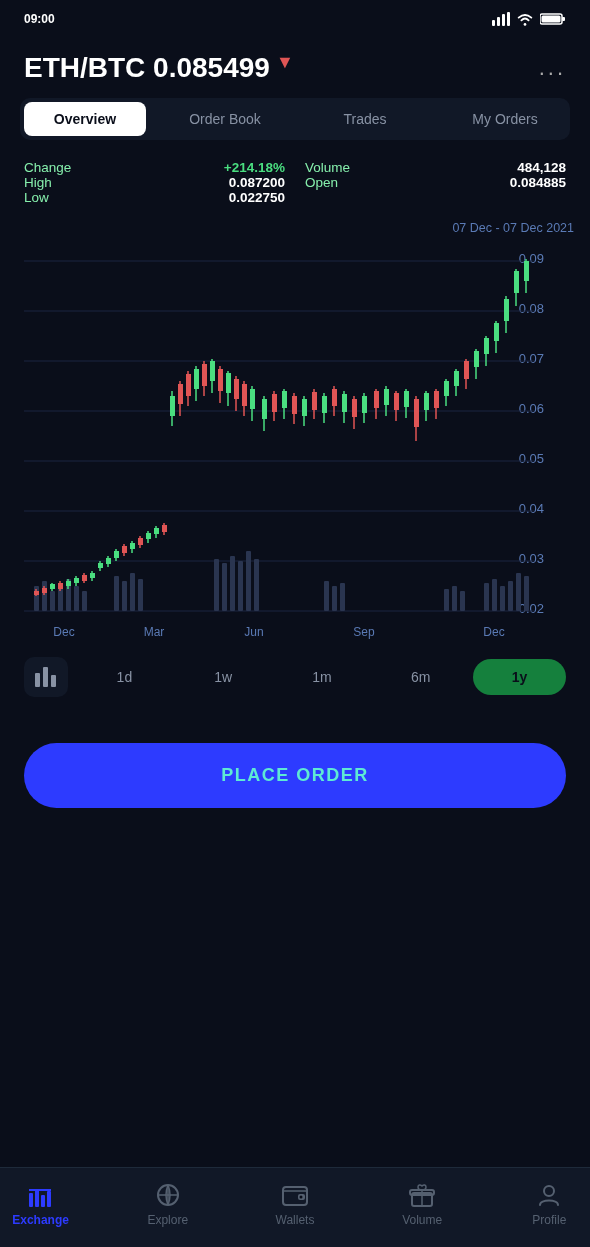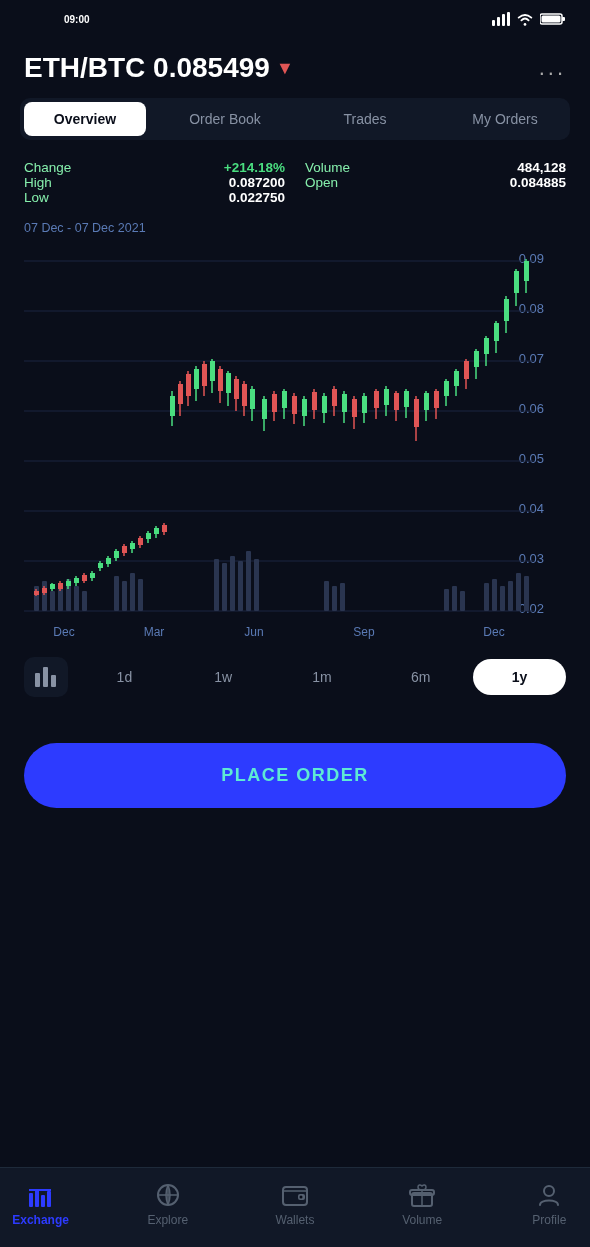--- a/index.html
+++ b/index.html
@@ -13,42 +13,41 @@
       position: relative;
       overflow-x: hidden;
     }
 
     
     .status-bar {
       display: flex;
       justify-content: space-between;
       align-items: center;
       padding: 12px 24px 8px;
-      font-size: 10px;
+      font-size: 12px;
       font-weight: 600;
-      margin-left: 40px;
     }
     .status-icons {
       display: flex;
       align-items: center;
       gap: 6px;
     }
 
     
     .header {
       display: flex;
       justify-content: space-between;
       align-items: center;
       padding: 18px 24px 14px;
     }
     .pair-title {
       font-size: 28px;
       font-weight: 700;
       display: flex;
-      align-items: center;
+      align-items: flex-start;
       gap: 6px;
     }
     .pair-title .chevron {
       color: #e05555;
       font-size: 18px;
     }
     .more-btn {
       font-size: 22px;
       color: #aaa;
       letter-spacing: 2px;
@@ -91,21 +90,22 @@
       display: flex;
       justify-content: space-between;
       font-size: 13.5px;
     }
     .stat-label { color: #86efac; }
     .stat-value { font-weight: 700; color: #fff; }
     .stat-value.positive { color: #4ade80; }
 
     
     .date-range {
-      padding: 4px 24px 6px;
+      text-align: right;
+      padding: 4px 16px 6px;
       font-size: 12.5px;
       color: #5a7ab5;
     }
 
     
     .chart-container {
       position: relative;
       margin: 0 24px;
       height: 400px;
     }
@@ -135,21 +135,21 @@
       flex: 1;
       text-align: center;
       padding: 10px 6px;
       border-radius: 10px;
       font-size: 14px;
       font-weight: 500;
       color: #8892a4;
       cursor: pointer;
     }
     .time-btn.active {
-      background: #ffffff;
+      background: #15803d;
       color: #0a0e1a;
       font-weight: 700;
       border-radius: 20px;
     }
 
     
     .place-order-section {
       padding: 30px 24px 20px;
     }
     .place-order-btn {

